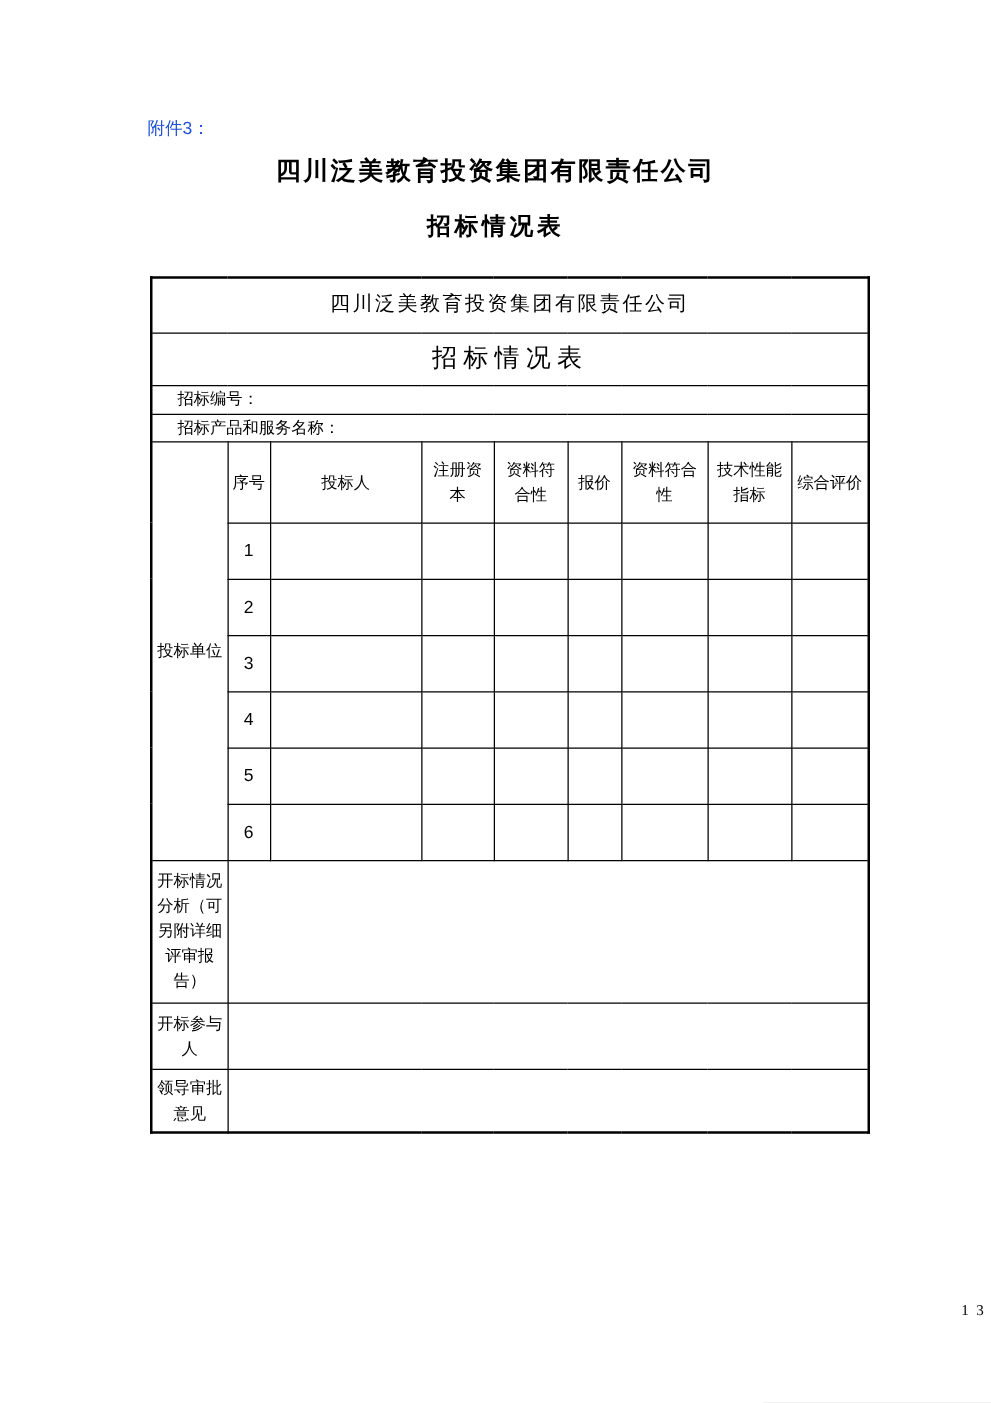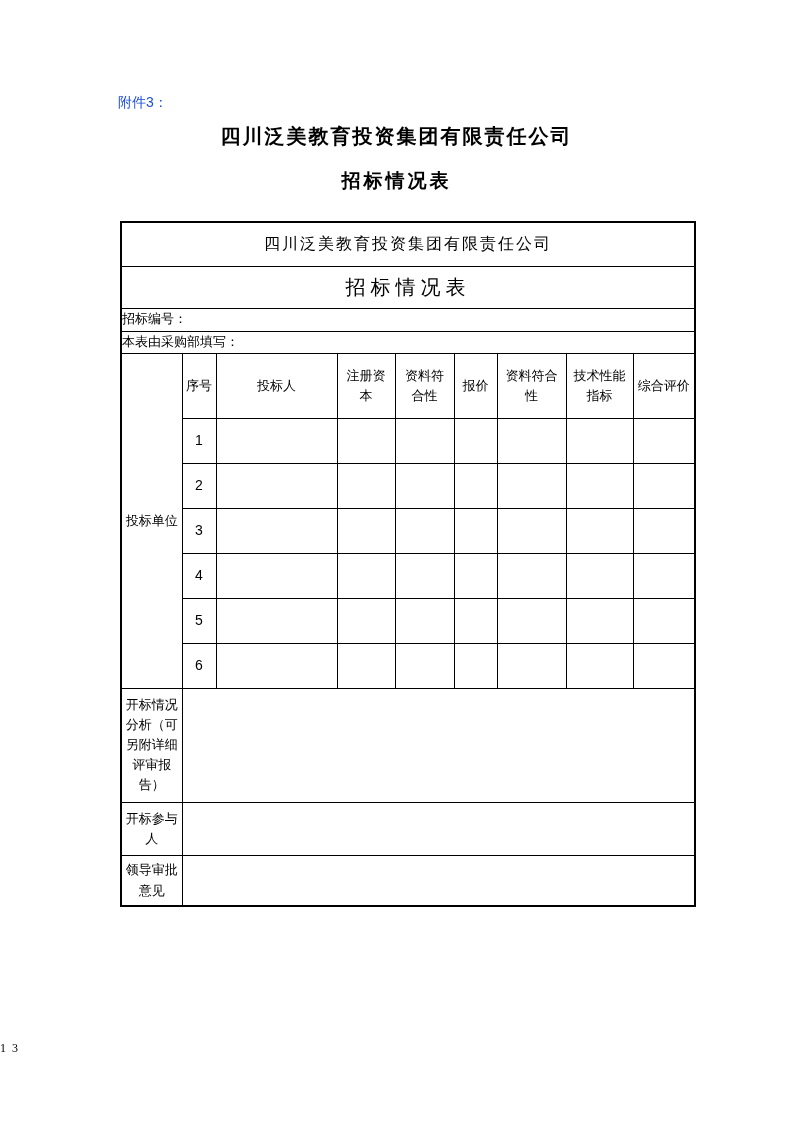--- a/index.html
+++ b/index.html
@@ -63,21 +63,21 @@
     line-height: 1.55;
     overflow: hidden;
   }
 
   tr.r-company   { height: 44px; }
   tr.r-company td { font-size: 16px; letter-spacing: 2px; }
   tr.r-formtitle { height: 42px; }
   tr.r-formtitle td { font-size: 20px; letter-spacing: 5px; }
   tr.r-bidno     { height: 23px; }
   tr.r-bidprod   { height: 22px; }
-  td.left-label  { text-align: left !important; padding-left: 0; font-size: 13px; }
+  td.left-label  { text-align: left !important; padding-left: 20px; font-size: 13px; }
 
   tr.r-head      { height: 48px; }
   tr.r-head td   { padding: 0 2px; font-size: 13px; }
   tr.r-head td.pad-wide { padding: 12px 9px; }
 
   tr.r-data      { height: 45px; }
   td.num-cell    { font-family: "Liberation Sans", sans-serif; font-size: 14px; }
 
   td.section-label { padding: 0 2px; font-size: 13px; margin-top: 32px; }
 
@@ -89,24 +89,24 @@
     position: absolute;
     left: 118px;
     top: 909px;
     font-size: 13px;
     font-weight: 600;
     letter-spacing: 1px;
   }
 
   .page-number {
     position: absolute;
-    left: 0;
+    left: 12px;
     right: 0;
     top: 1041px;
-    text-align: left;
+    text-align: right;
     font-size: 12px;
     letter-spacing: 6px;
   }
 </style>
 </head>
 <body>
 
 <div class="page">
 
   <div class="attachment-label">附件3：</div>
@@ -134,21 +134,21 @@
 
     <tr class="r-formtitle">
       <td colspan="9">招标情况表</td>
     </tr>
 
     <tr class="r-bidno">
       <td colspan="9" class="left-label">招标编号：</td>
     </tr>
 
     <tr class="r-bidprod">
-      <td colspan="9" class="left-label">本表由采购部填写：</td>
+      <td colspan="9" class="left-label">招标产品和服务名称：</td>
     </tr>
 
     <tr class="r-head">
       <td rowspan="7" class="section-label">投标单位</td>
       <td>序号</td>
       <td>投标人</td>
       <td class="pad-wide">注册资本</td>
       <td class="pad-wide">资料符合性</td>
       <td>报价</td>
       <td>资料符合性</td>

